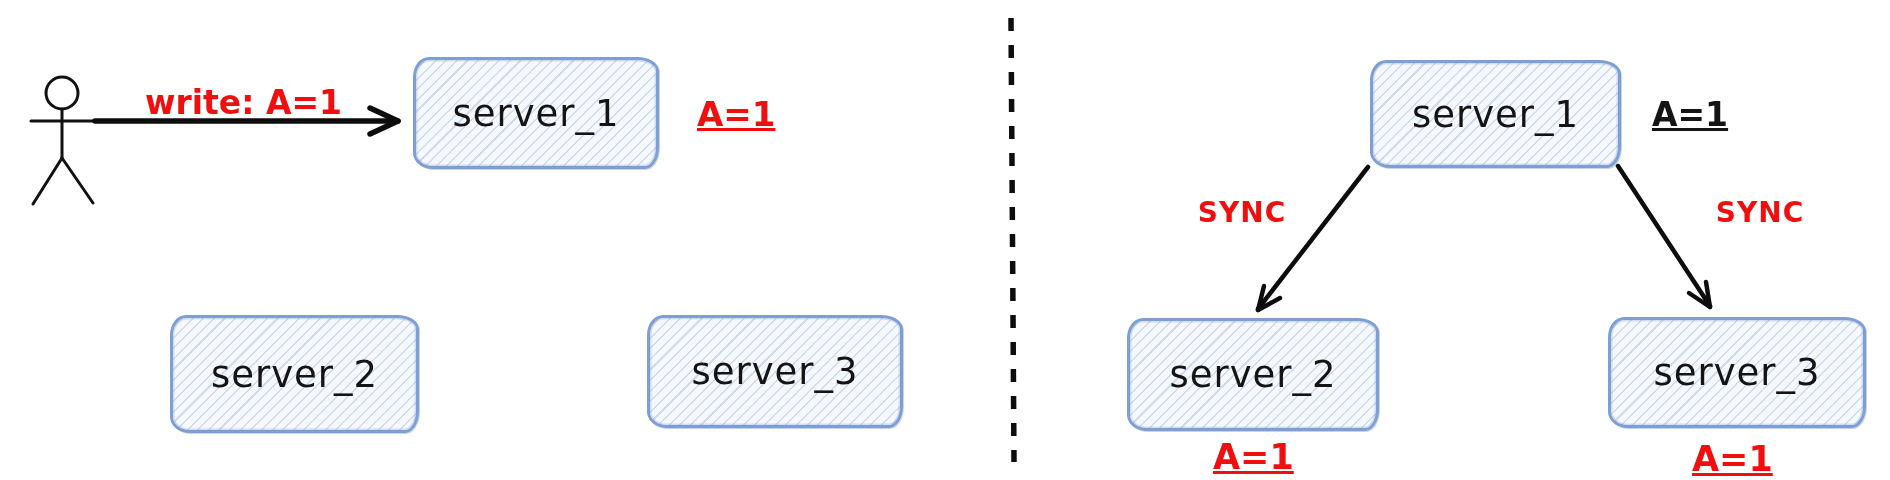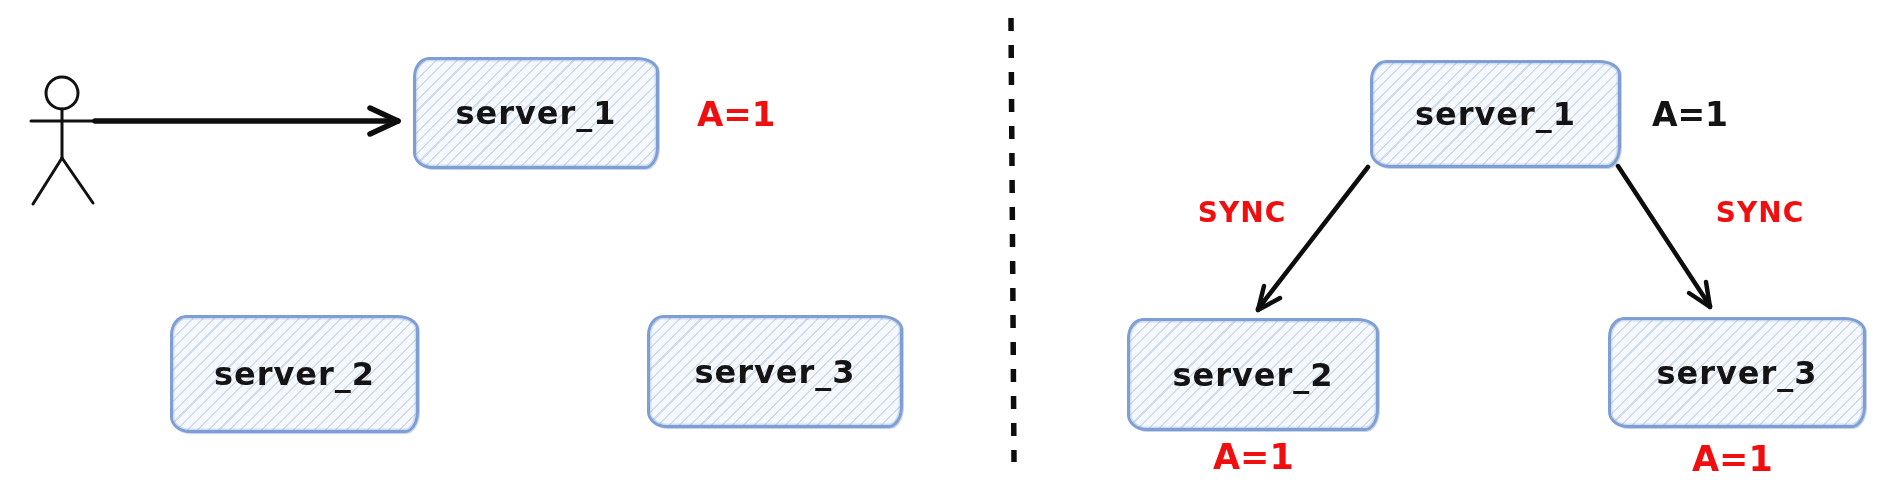--- a/index.html
+++ b/index.html
@@ -13,27 +13,27 @@
     background-color:var(--box_fill,#f5f8fd);
     background-image:repeating-linear-gradient(135deg,
       rgba(122,152,210,0) 0px, rgba(122,152,210,0) 6px,
       rgba(122,152,210,0.30) 6px, rgba(122,152,210,0.30) 7.5px);
     border:3px solid var(--box_border,#7f9ed4);
     border-radius:16px 22px 14px 20px / 20px 14px 22px 16px;
     box-shadow:inset 0 0 0 1.5px rgba(127,158,212,0.30), 1px 1px 0 rgba(127,158,212,0.45);
     display:flex;align-items:center;justify-content:center;
   }
   .server-label{
-    font-weight:bold;font-size:32px;color:var(--ink,#141414);letter-spacing:1px;
+    font-weight:normal;font-size:37px;color:var(--ink,#141414);letter-spacing:1px;
   }
   .lbl{position:absolute;z-index:1;font-weight:bold;text-align:center;white-space:nowrap;}
   .red{color:var(--red,#ef0f0f);}
   .ink{color:var(--ink,#141414);}
   .write-label{font-size:33px;}
-  .value-label{font-size:34px;}
+  .value-label{font-size:34px;text-decoration:underline;}
   .sync-label{font-size:28px;letter-spacing:1px;}
   .watermark{
     position:absolute;z-index:3;font-weight:bold;font-size:30px;white-space:nowrap;
     color:#e3e3e3;-webkit-text-stroke:1.2px var(--watermark,#8f8f8f);
     text-shadow:1px 1px 1px rgba(120,120,120,0.35);
     letter-spacing:1px;
   }
 </style>
 </head>
 <body>
@@ -66,20 +66,21 @@
       <line x1="1258" y1="310" x2="1264" y2="286"></line>
     </g>
 
     <g stroke="#0d0d0d" stroke-width="4.5" fill="none" stroke-linecap="round">
       <line x1="1618" y1="166" x2="1710" y2="306"></line>
       <line x1="1710" y1="307" x2="1706" y2="282"></line>
       <line x1="1710" y1="307" x2="1689" y2="293"></line>
     </g>
   </svg>
 
+  <div class="lbl red write-label" style="left:145px;top:83px;width:178px;">write: A=1</div>
 
   <div class="server-box" style="left:413px;top:57px;width:240px;height:106px;">
     <span class="server-label">server_1</span>
   </div>
 
   <div class="lbl red value-label" style="left:697px;top:94px;width:78px;">A=1</div>
 
   <div class="server-box" style="left:170px;top:315px;width:243px;height:112px;">
     <span class="server-label">server_2</span>
   </div>

